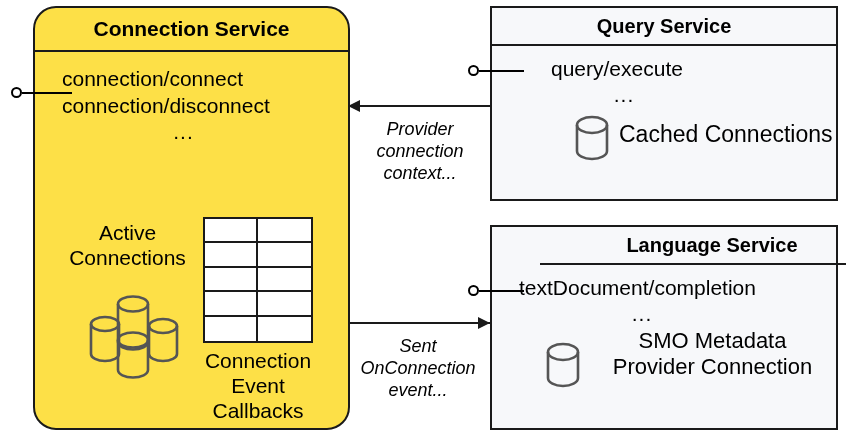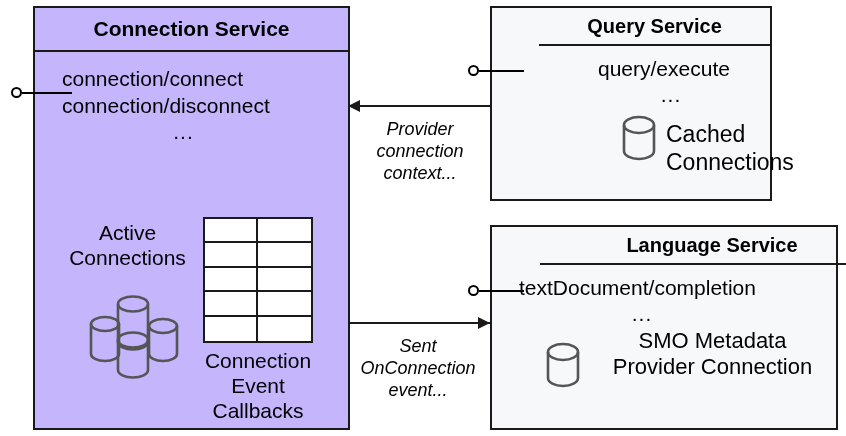--- a/index.html
+++ b/index.html
@@ -17,21 +17,21 @@
     background: #ffffff;
     overflow: hidden;
   }
 
   
   .component {
     position: absolute;
     box-sizing: border-box;
     border: 2px solid #1a1a1a;
   }
-  .component.tinted   { background: #c4b5fd; }
+  .component.tinted   { background: #fde047; border-radius: 23px; }
   .component.plain    { background: #f7f8fa; }
 
   .comp-header {
     box-sizing: border-box;
     width: 100%;
     text-align: center;
     font-weight: bold;
     color: #000000;
     border-bottom: 2px solid #1a1a1a;
     display: flex;
@@ -201,21 +201,21 @@
 Event
 Callbacks</div>
     </div>
   </div>
 
   <div class="lollipop" style="left:11px; top:87px;">
     <span class="ball"></span>
     <span class="stem" style="width:50px;"></span>
   </div>
 
-  <div class="component plain" style="left:490px; top:6px; width:282px; height:195px;padding-left:47px;">
+  <div class="component plain" style="left:490px; top:6px; width:348px; height:195px;">
 
     <div class="comp-header" style="height:38px; font-size:20px;">Query Service</div>
 
     <div class="comp-body" style="height:153px;margin-left:32px;">
 
       <div class="api-line" style="position:absolute; left:27px; top:11px; font-size:21px;">query/execute</div>
 
       <div class="ellipsis" style="position:absolute; left:0; top:37px; width:200px; font-size:21px;">...</div>
 
       <div class="icon-wrap" style="left:50px; top:68px; width:36px; height:48px;">

